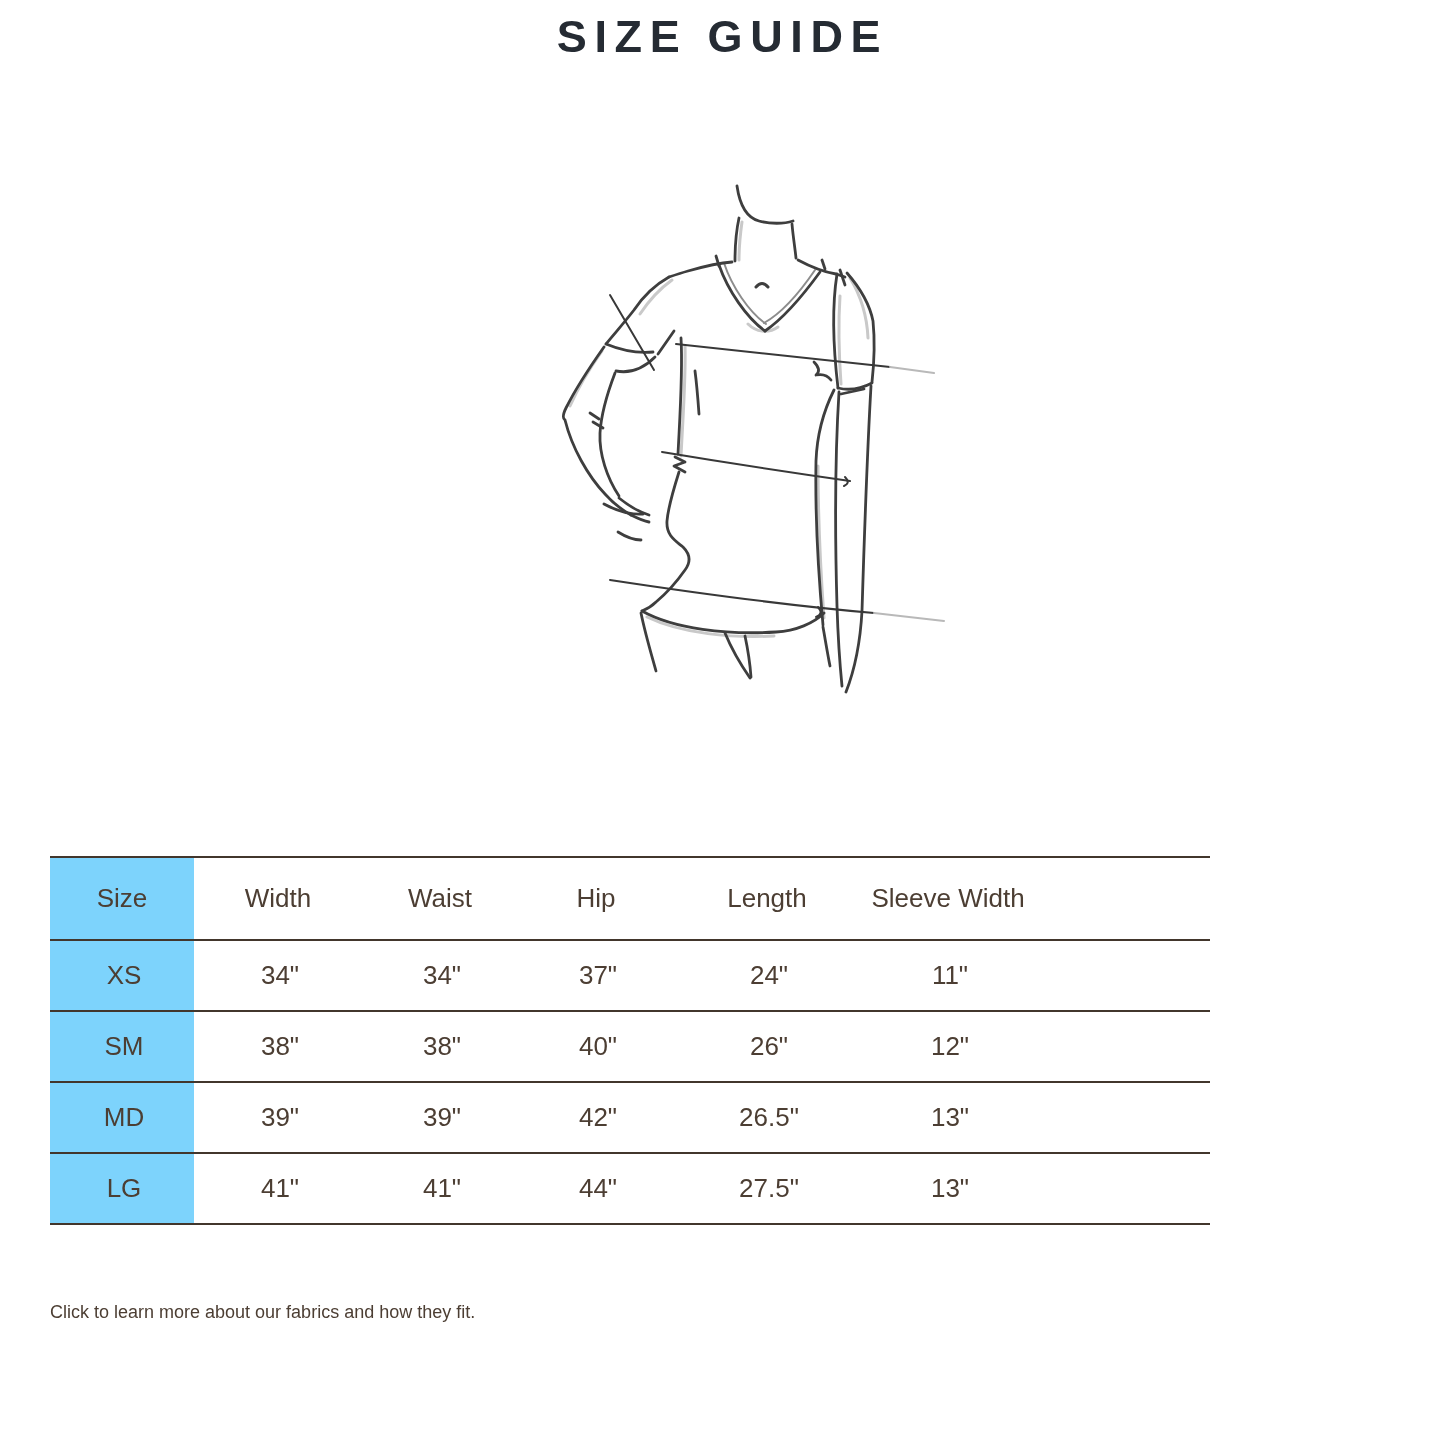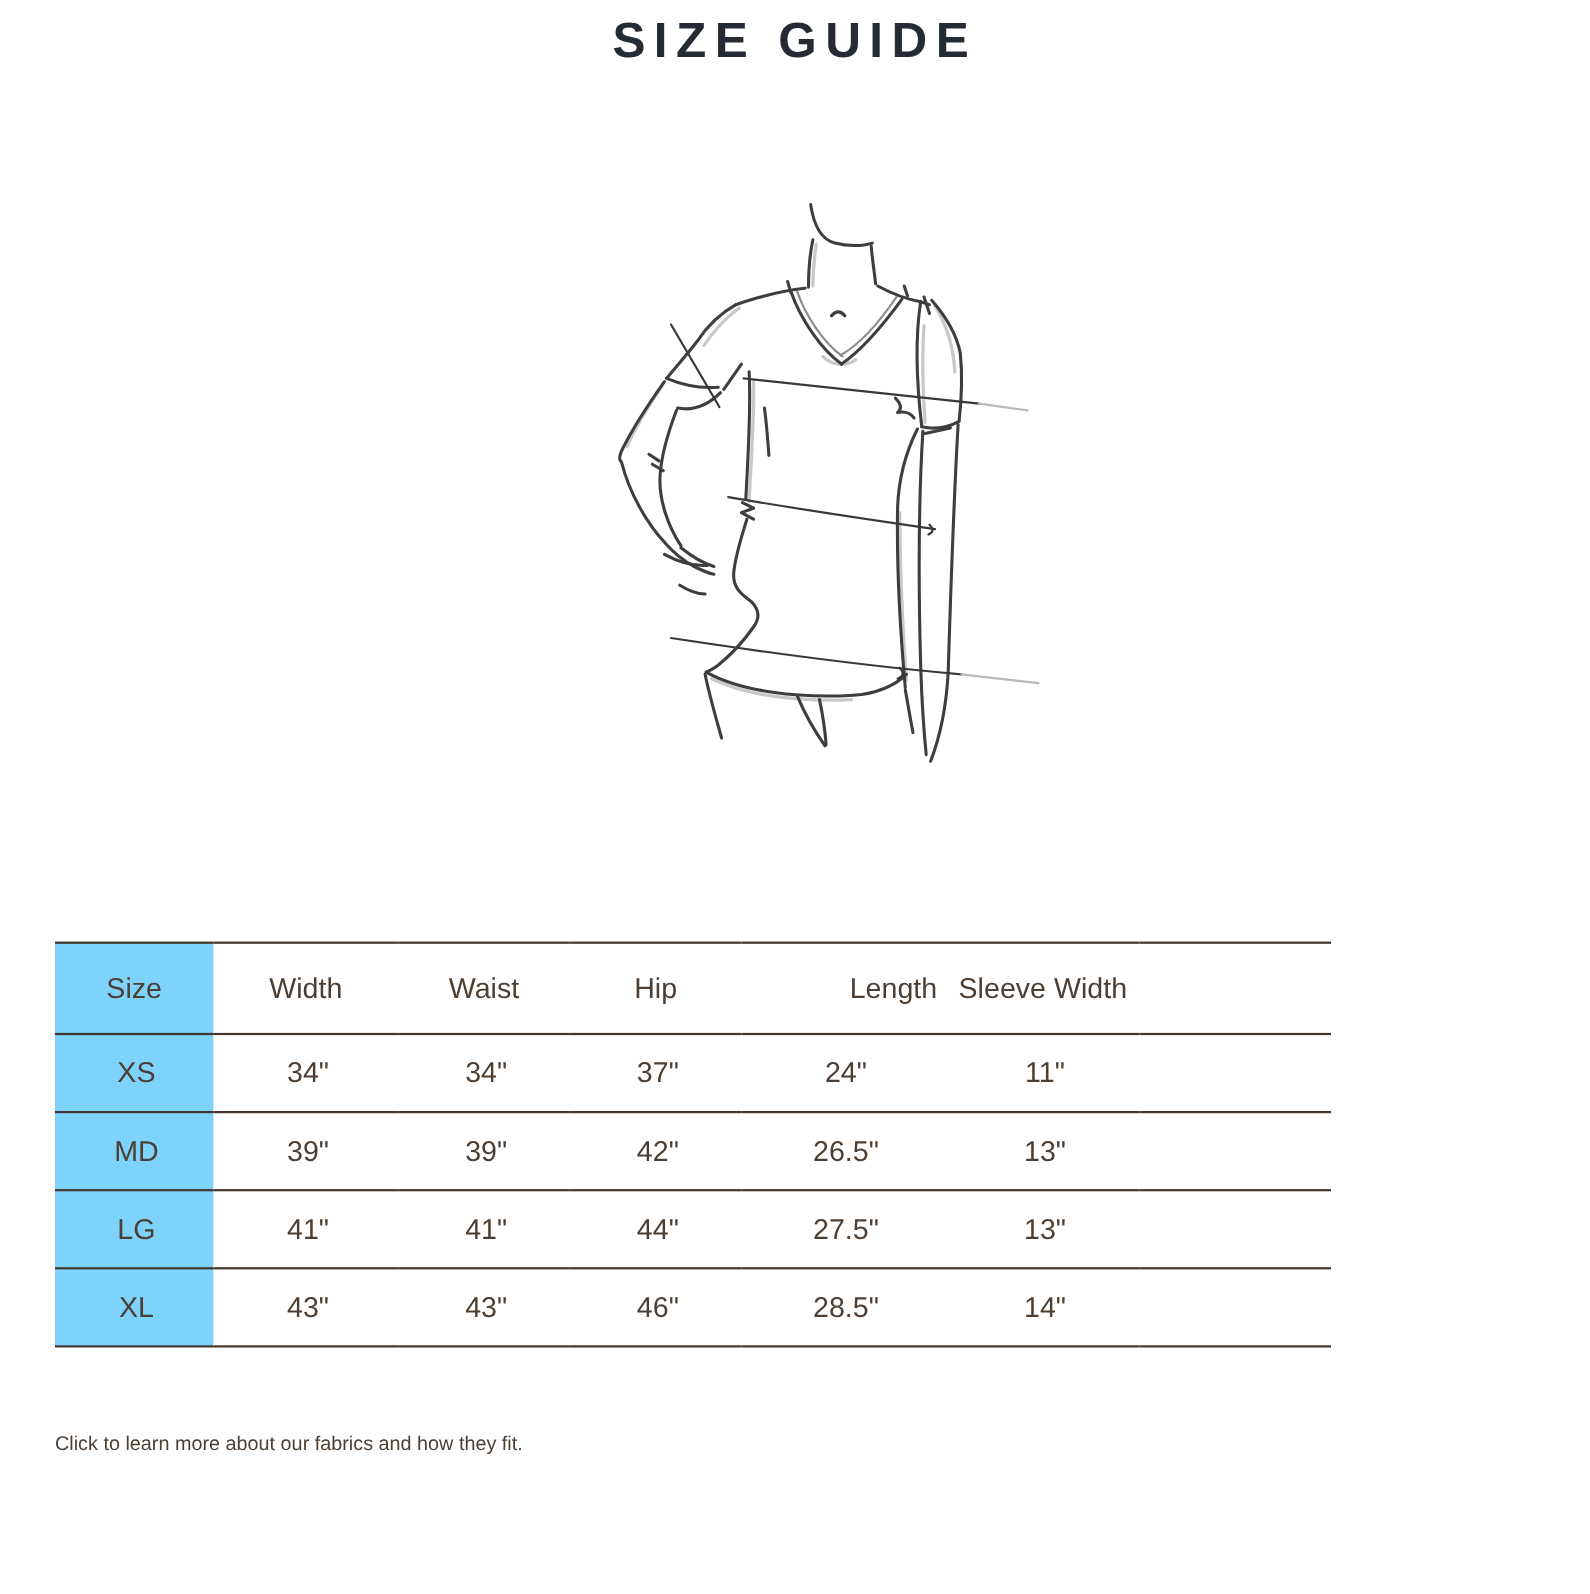--- a/index.html
+++ b/index.html
@@ -26,21 +26,21 @@
     border-bottom:2px solid #42362c;
     text-align:center;vertical-align:middle;
     font-weight:400;padding:0 8px;line-height:1.3;
   }
   .size-table thead th{height:81px;}
   .size-table tbody td{height:69px;padding-left:12px;}
   .size-table .col-size{width:128px;}
   .size-table .col-bust{width:152px;}
   .size-table .col-waist{width:140px;}
   .size-table .col-hip{width:140px;}
-  .size-table .col-length{width:170px;text-align:right;}
+  .size-table .col-length{width:170px;}
   .size-table .col-sleeve{width:160px;}
   .size-table .col-fill{width:auto;}
   .size-cell{background:#7dd3fc;}
   .footer-note{
     position:absolute;left:50px;top:1302px;
     font-size:18px;color:#4c3e33;line-height:1.2;cursor:pointer;
   }
 </style>
 </head>
 <body>
@@ -144,42 +144,42 @@
     <tr>
       <td class="size-cell">XS</td>
       <td>34"</td>
       <td>34"</td>
       <td>37"</td>
       <td>24"</td>
       <td>11"</td>
       <td></td>
     </tr>
     <tr>
+      <td class="size-cell">SM</td>
+      <td>38"</td>
+      <td>38"</td>
+      <td>40"</td>
+      <td>26"</td>
+      <td>12"</td>
+      <td></td>
+    </tr>
+    <tr>
       <td class="size-cell">MD</td>
       <td>39"</td>
       <td>39"</td>
       <td>42"</td>
       <td>26.5"</td>
       <td>13"</td>
       <td></td>
     </tr>
     <tr>
       <td class="size-cell">LG</td>
       <td>41"</td>
       <td>41"</td>
       <td>44"</td>
       <td>27.5"</td>
       <td>13"</td>
       <td></td>
     </tr>
-    <tr>
-      <td class="size-cell">XL</td>
-      <td>43"</td>
-      <td>43"</td>
-      <td>46"</td>
-      <td>28.5"</td>
-      <td>14"</td>
-      <td></td>
-    </tr>
   </tbody>
 </table>
 
 <div class="footer-note">Click to learn more about our fabrics and how they fit.</div>
 
 </body></html>

